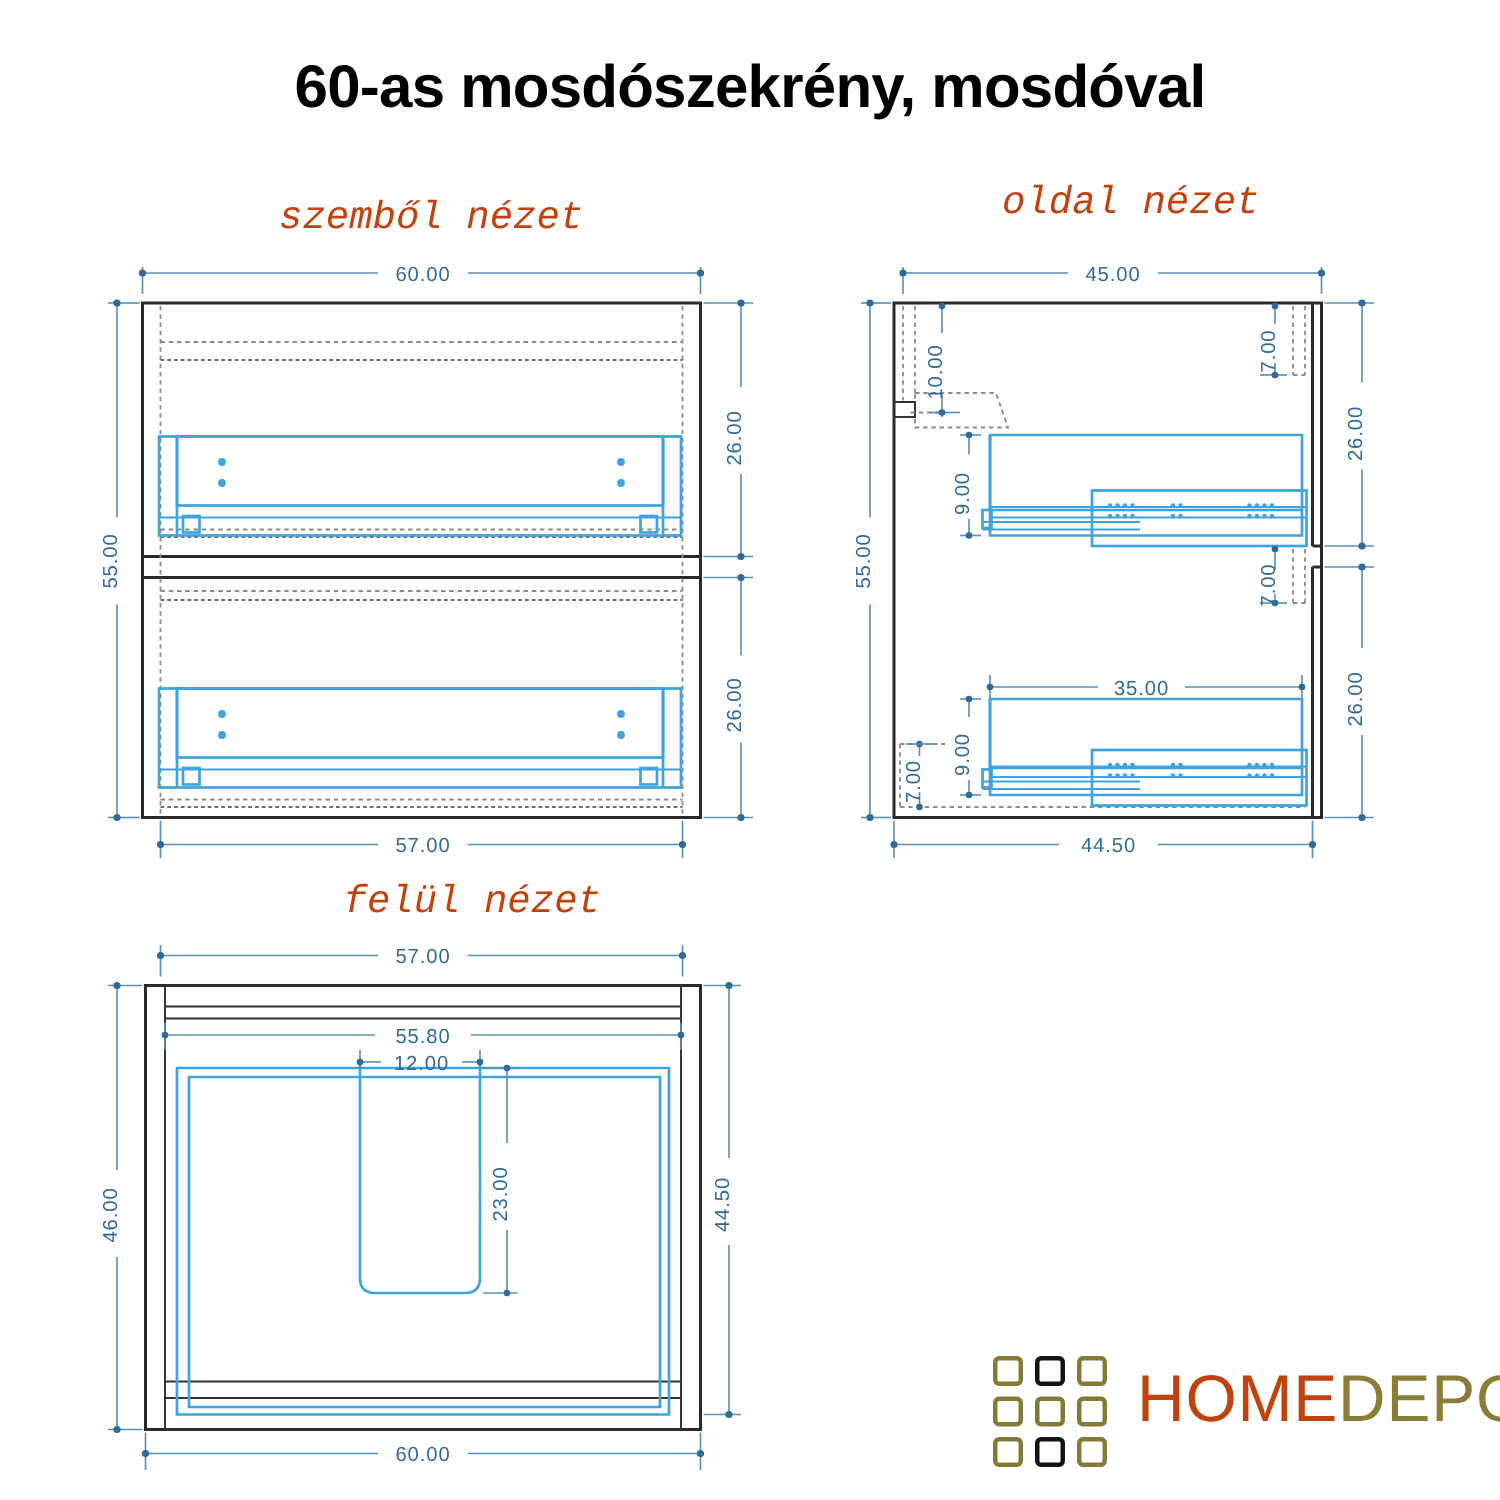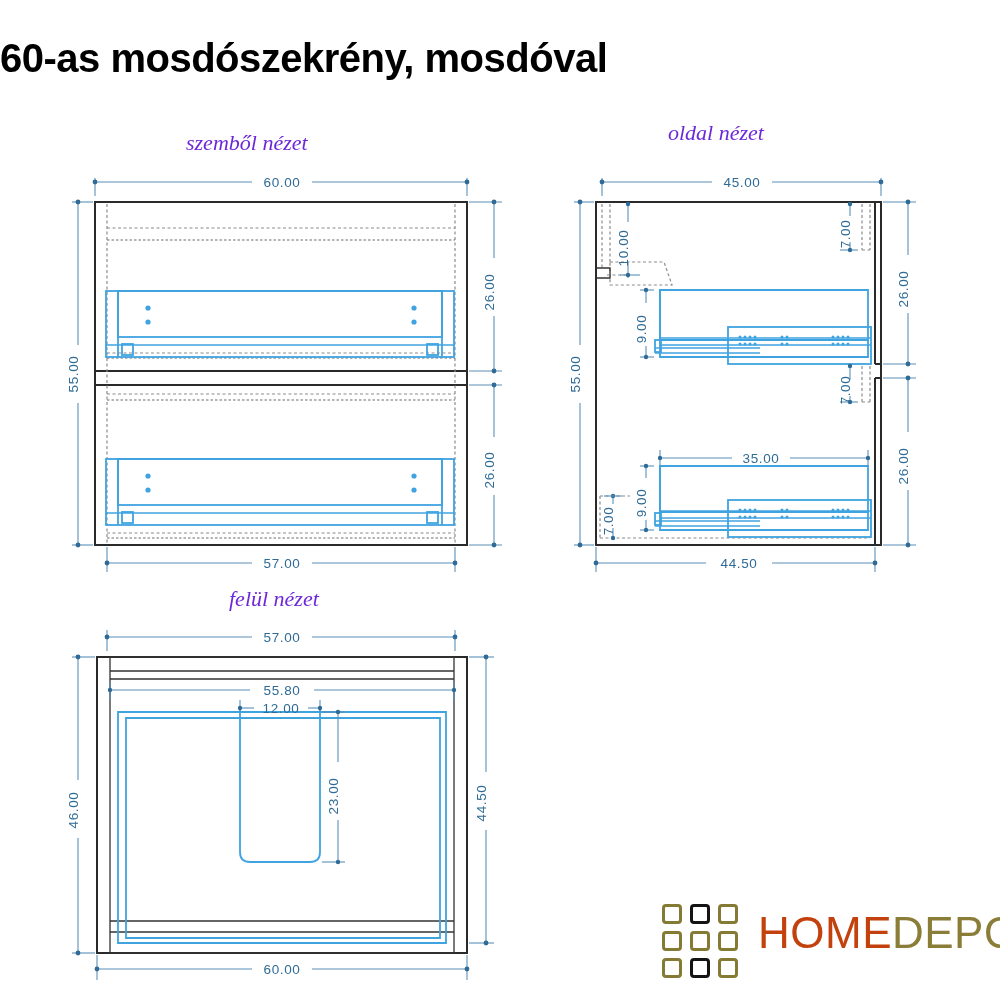--- a/index.html
+++ b/index.html
@@ -6,27 +6,27 @@
   html,body{margin:0;padding:0;background:#ffffff;}
   body{
     width:1000px;height:1000px;overflow:hidden;
     font-family:"Liberation Sans","DejaVu Sans",sans-serif;
     position:relative;
   }
   #page{position:relative;width:1000px;height:1000px;background:#fff;}
 
   
   .title{
-    position:absolute;left:0;top:36px;width:1000px;
+    position:absolute;left:0;top:36px;width:1000px;text-align:center;
     font-size:40px;font-weight:bold;color:#000;letter-spacing:-0.5px;
     font-family:"Liberation Sans","DejaVu Sans",sans-serif;
   }
   .subtitle{
-    position:absolute;font-size:22px;font-style:italic;color:#6d28d9;
-    font-family:Liberation Serif, serif;white-space:nowrap;
+    position:absolute;font-size:26px;font-style:italic;color:#c2410c;
+    font-family:Liberation Mono, monospace;white-space:nowrap;
   }
   #st-front{left:186px;top:130px;}
   #st-side{left:668px;top:120px;}
   #st-top{left:229px;top:586px;}
 
   
   #draw{position:absolute;left:0;top:0;width:1000px;height:1000px;}
 
   
   #logo{position:absolute;left:662px;top:900px;width:320px;height:86px;}

